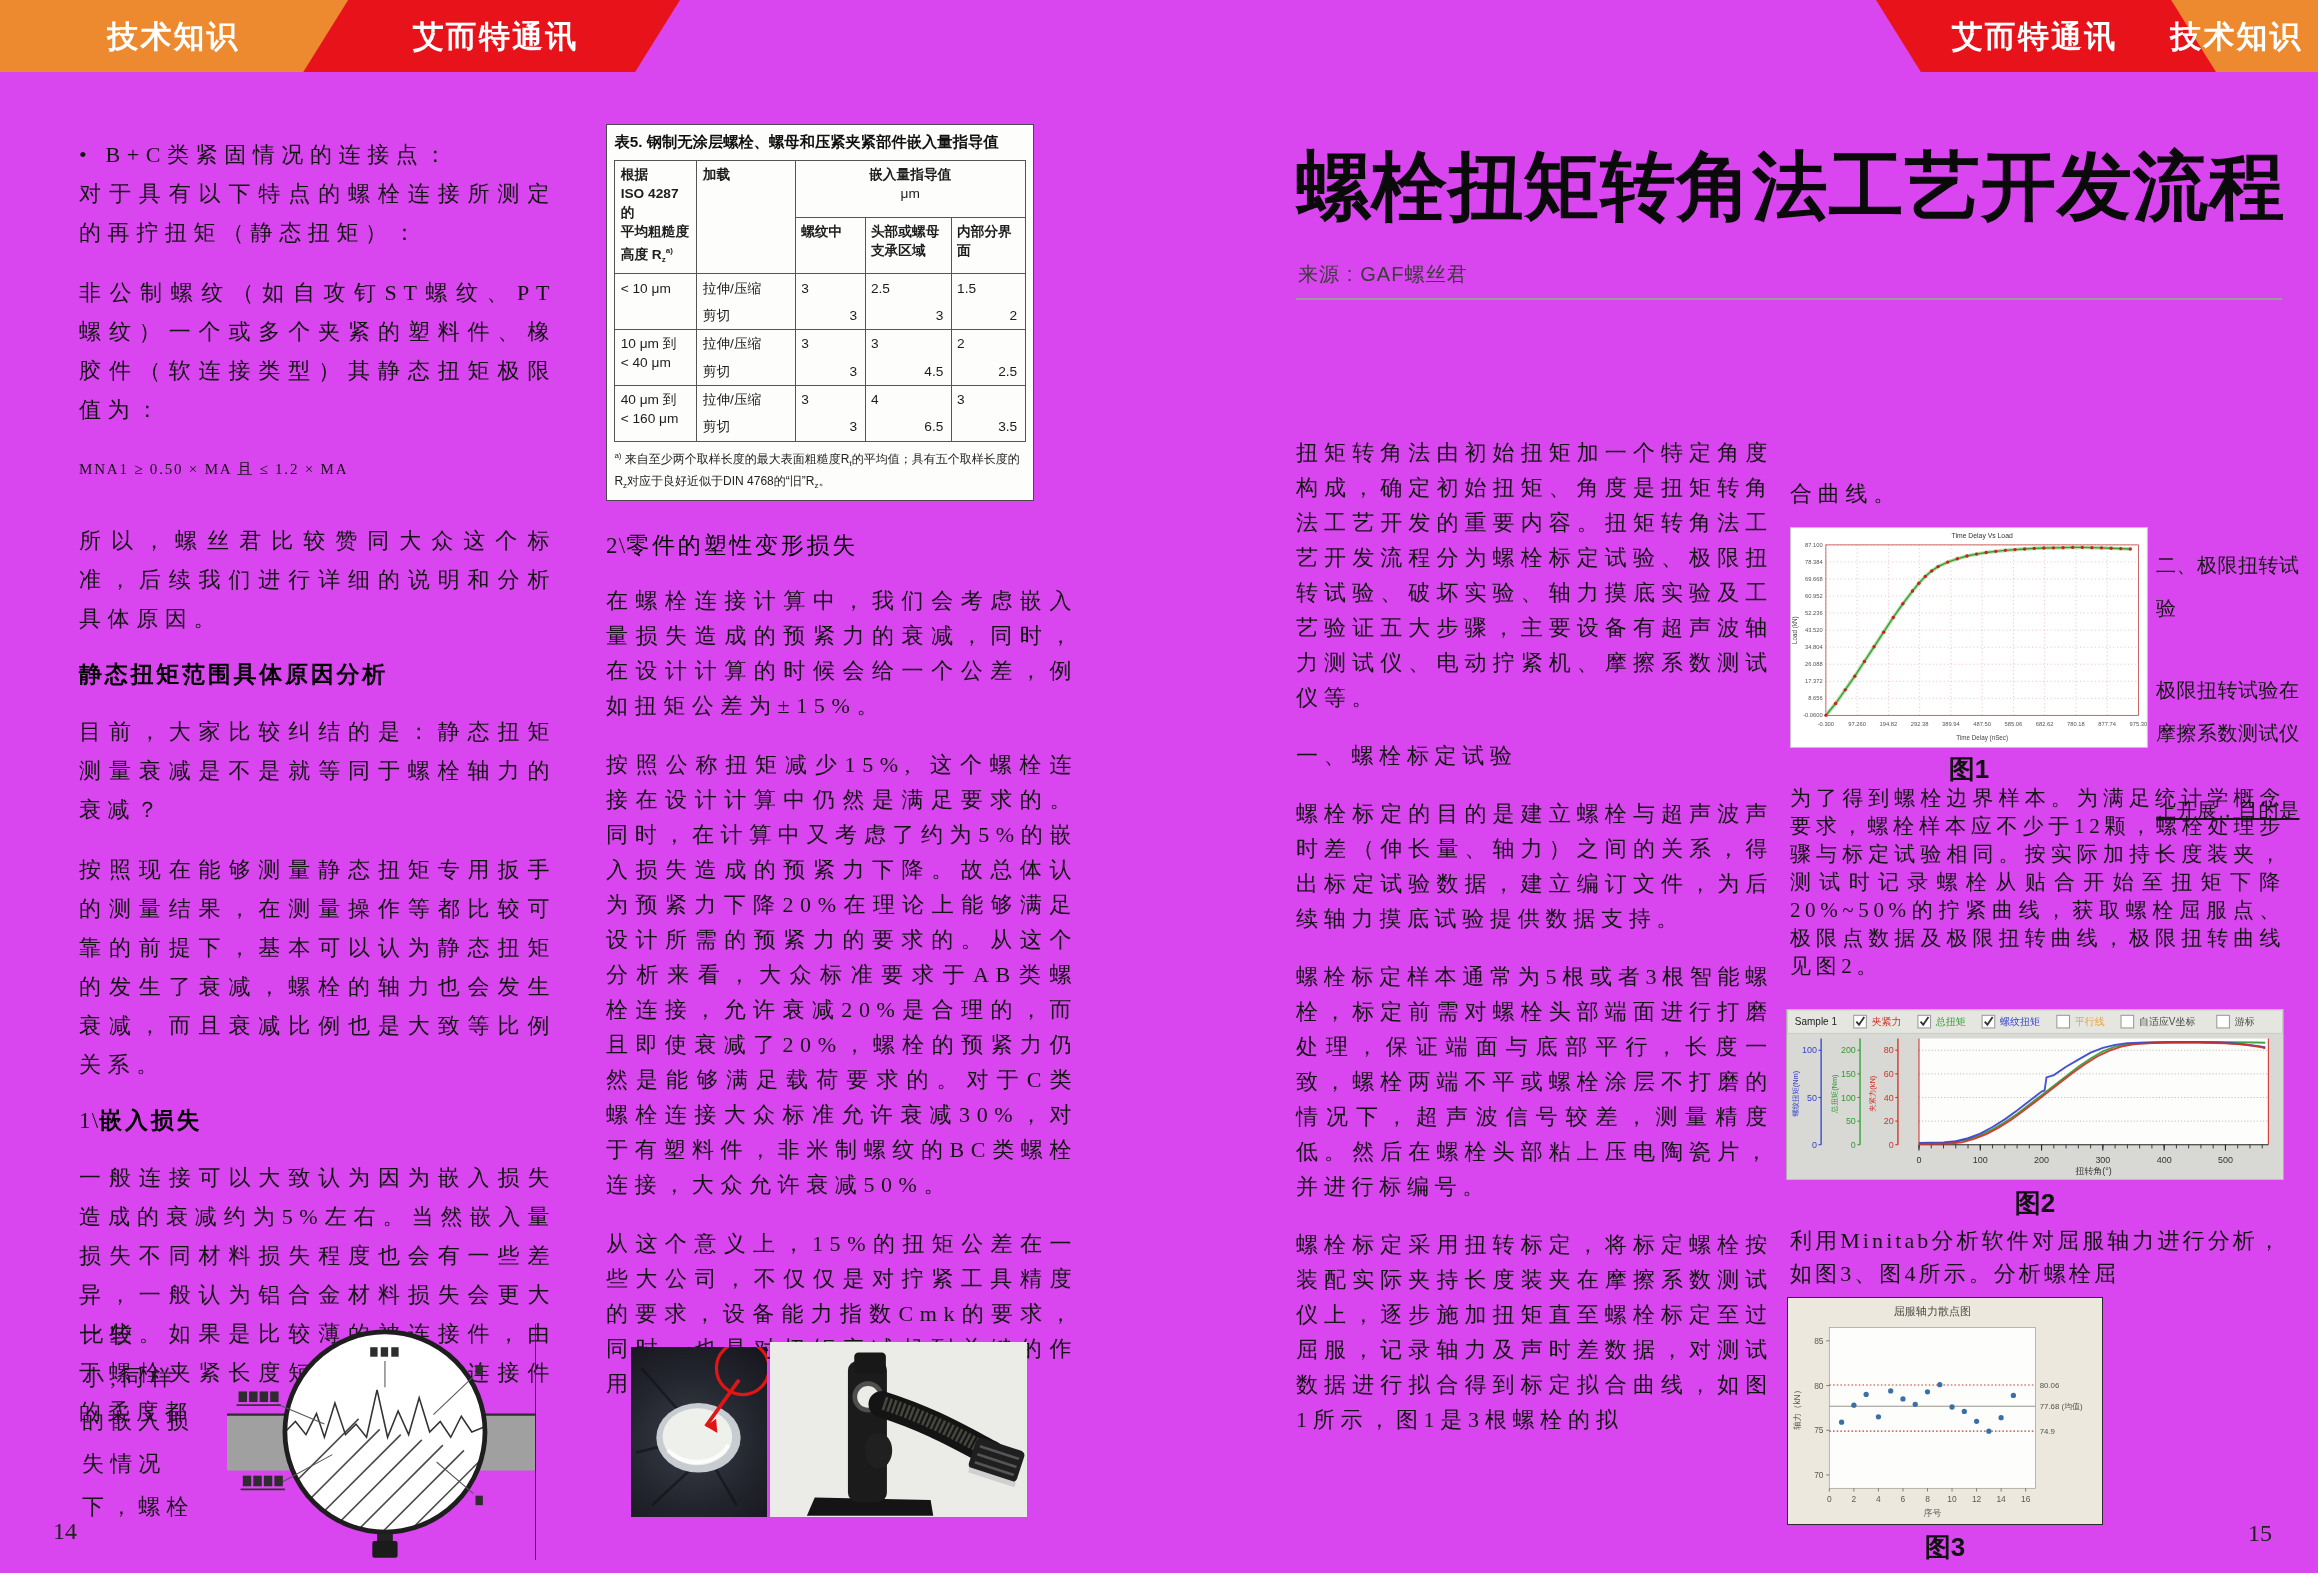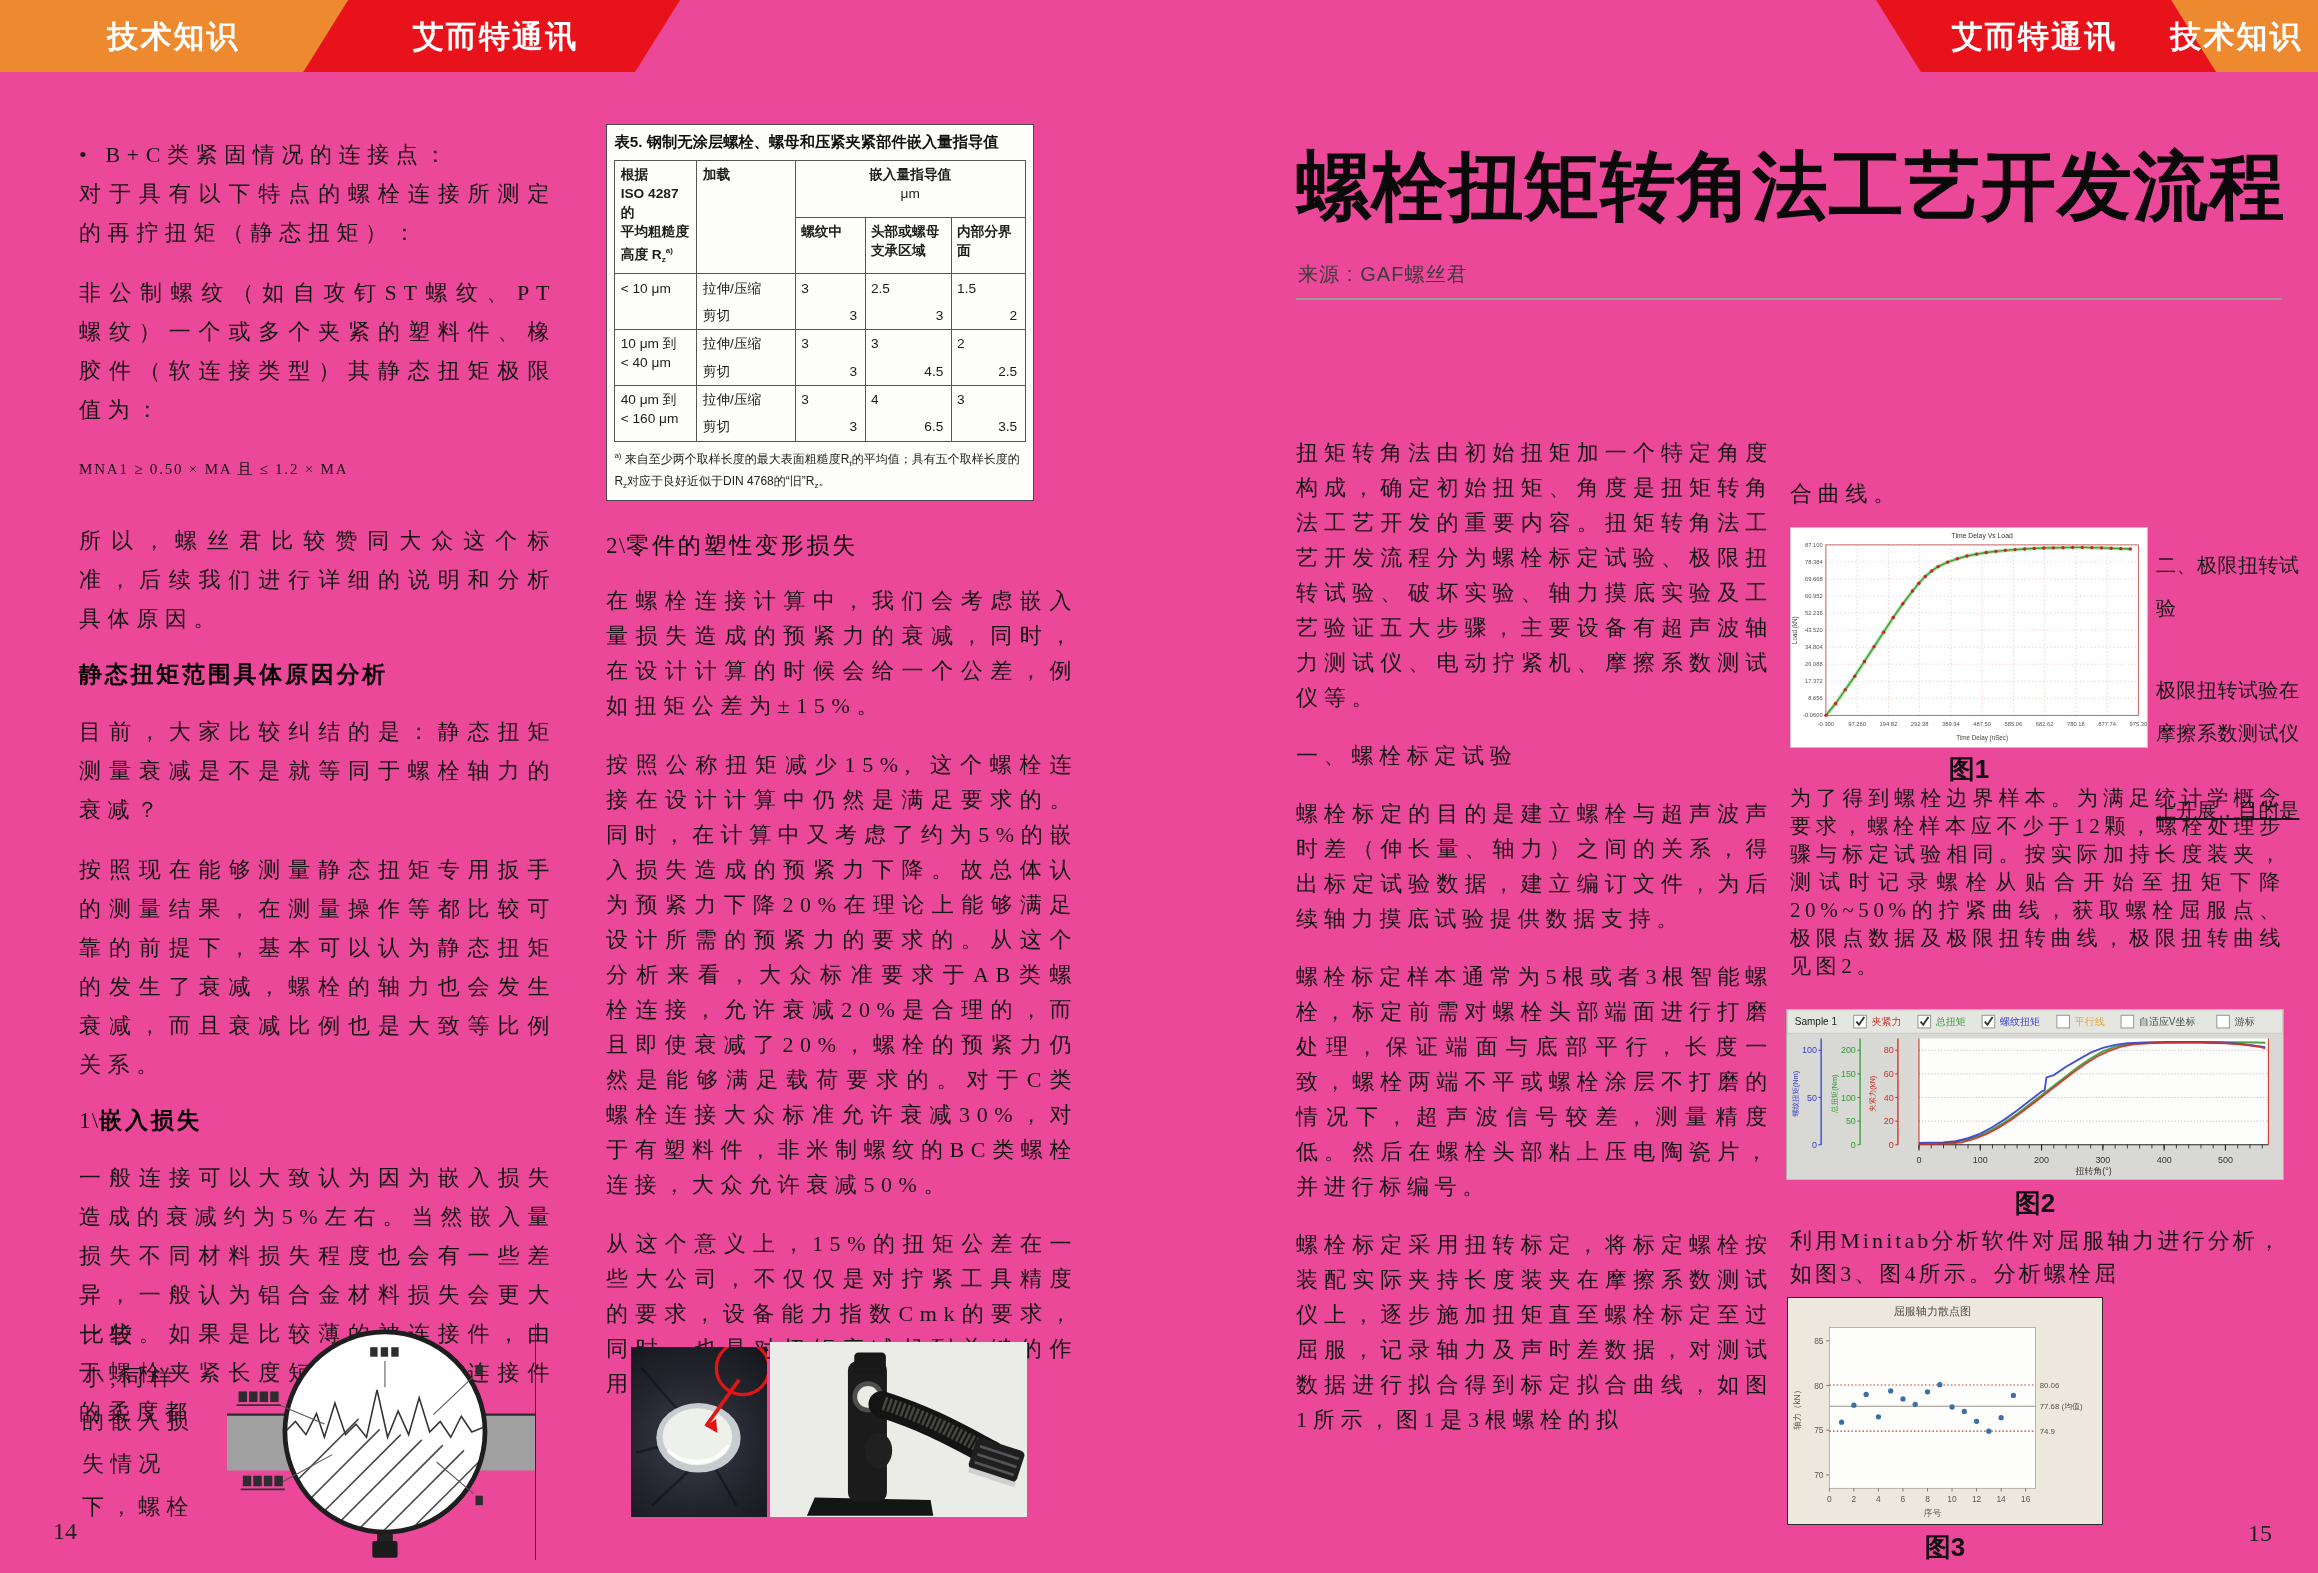--- a/index.html
+++ b/index.html
@@ -1,16 +1,16 @@
 <!DOCTYPE html>
 <html style="font-size:8.4px"><head>
 <meta charset="utf-8">
 <style>
   html,body{margin:0;padding:0;background:#ffffff;}
-  #root{position:relative;width:2319px;height:1574px;background:#ec4899;overflow:hidden;
+  #root{position:relative;width:2319px;height:1574px;background:#d946ef;overflow:hidden;
         font-family:"Liberation Serif",serif;color:#161616;}
   .abs{position:absolute;}
   
   .tabshape{position:absolute;top:0;height:72px;}
   .tabtext{position:absolute;font-family:"Liberation Sans",sans-serif;font-weight:bold;
            color:#ffffff;font-size:31px;line-height:37px;text-align:center;letter-spacing:2.1px;}
   
   .cn{text-align:justify;color:#141414;}
   .colA-p{font-size:22px;line-height:39px;letter-spacing:0.30em;margin:0 0 21px;}
   .colB-p{font-size:22px;line-height:35px;letter-spacing:0.30em;margin:0 0 24px;}

